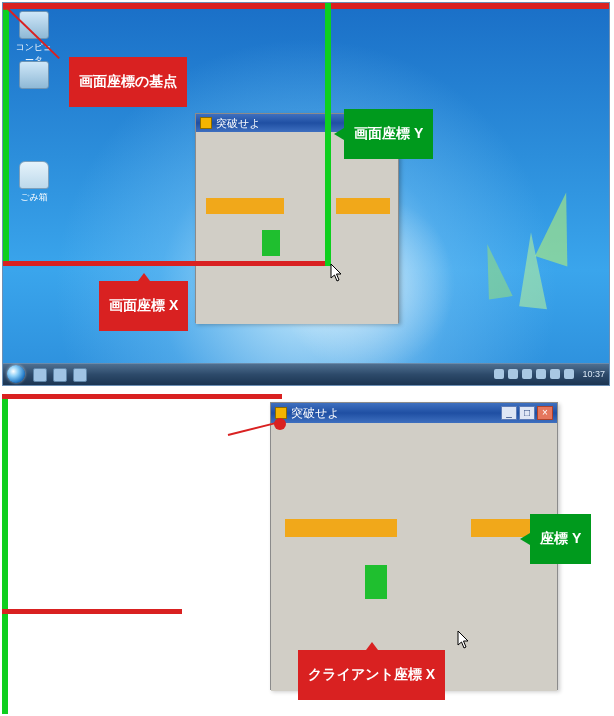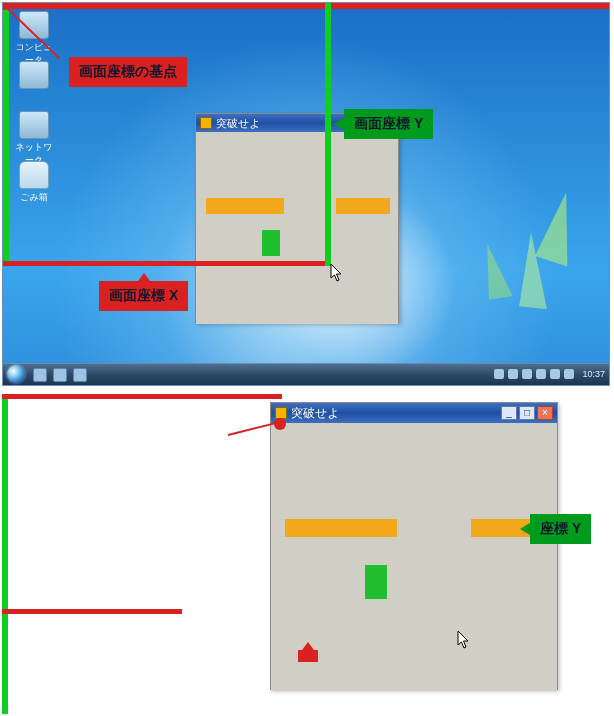--- a/index.html
+++ b/index.html
@@ -79,22 +79,22 @@
   
   .guide { position:absolute; }
   .guide.red { background:#d92121; }
   .guide.green { background:#0ecf1e; }
   .gt-h1 { left:0; top:0; width:608px; height:6px; }
   .gt-v1 { left:0; top:0; width:6px; height:262px; }
   .gt-h2 { left:0; top:258px; width:328px; height:5px; }
   .gt-v2 { left:322px; top:0; width:6px; height:263px; }
 
   .label {
-    position:absolute; background:#d92121; color:#0f172a; font-weight:bold;
-    font-size:14px; padding:6px 10px; white-space:nowrap;
+    position:absolute; background:#d92121; color:#ffffff; font-weight:bold;
+    font-size:14px; padding:16px 10px; white-space:nowrap;
   }
   .label.green { background:#009a1d; }
   .label .arrow-l, .label .arrow-r, .label .arrow-u {
     position:absolute; width:0; height:0;
   }
   .arrow-l { left:-10px; top:50%; margin-top:-6px; border-top:6px solid transparent; border-bottom:6px solid transparent; border-right:10px solid #d92121; }
   .arrow-r { right:-10px; top:50%; margin-top:-6px; border-top:6px solid transparent; border-bottom:6px solid transparent; border-left:10px solid #d92121; }
   .arrow-u { left:50%; top:-8px; margin-left:-6px; border-left:6px solid transparent; border-right:6px solid transparent; border-bottom:8px solid #d92121; }
   .label.green .arrow-l { border-right-color:#009a1d; }
 
@@ -136,24 +136,20 @@
       <span class="leaf leaf3"></span>
     </div>
 
     <div class="desk-icon di1">
       <div class="ico"></div>
       <span>コンピュータ</span>
     </div>
     <div class="desk-icon di2">
       <div class="ico"></div>
       <span></span>
-    </div>
-    <div class="desk-icon di3">
-      <div class="ico"></div>
-      <span>ネットワーク</span>
     </div>
     <div class="desk-icon di4">
       <div class="ico"></div>
       <span>ごみ箱</span>
     </div>
 
     <div class="taskbar">
       <div class="start-orb"></div>
       <div class="tb-icons">
         <span></span>
@@ -236,20 +232,21 @@
 
     <div class="bot-origin"></div>
     <div class="pointer-line" style="left:226px; top:40px; width:50px; transform:rotate(-14deg);"></div>
 
     <div class="label green" style="left:528px; top:120px;">
       <span class="arrow-l"></span>
       <span>座標 Y</span>
     </div>
     <div class="label" style="left:296px; top:256px;">
       <span class="arrow-u"></span>
+      <span>クライアント座標 X</span>
     </div>
 
     <div class="cursor" style="left:455px; top:236px;">
       <svg viewBox="0 0 14 20">
           <path d="M1 1 L1 15 L4.5 12 L7 18 L9 17 L6.5 11 L11 11 Z" fill="#fff" stroke="#000" stroke-width="1"></path>
         </svg>
     </div>
   </div>
 
 </div>

